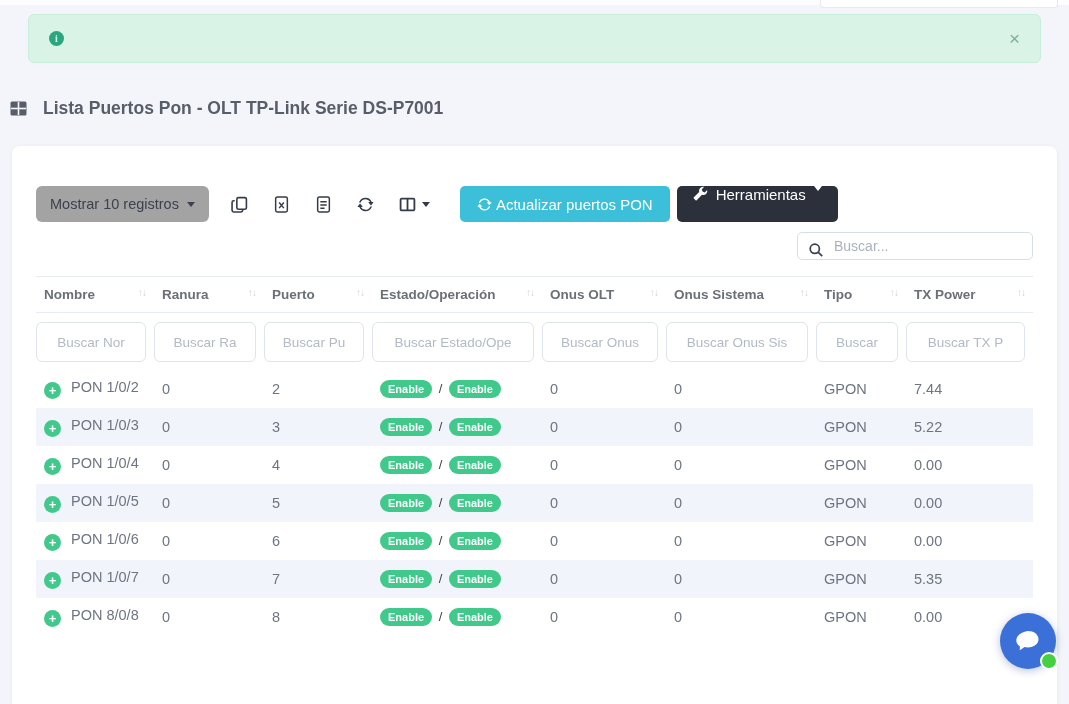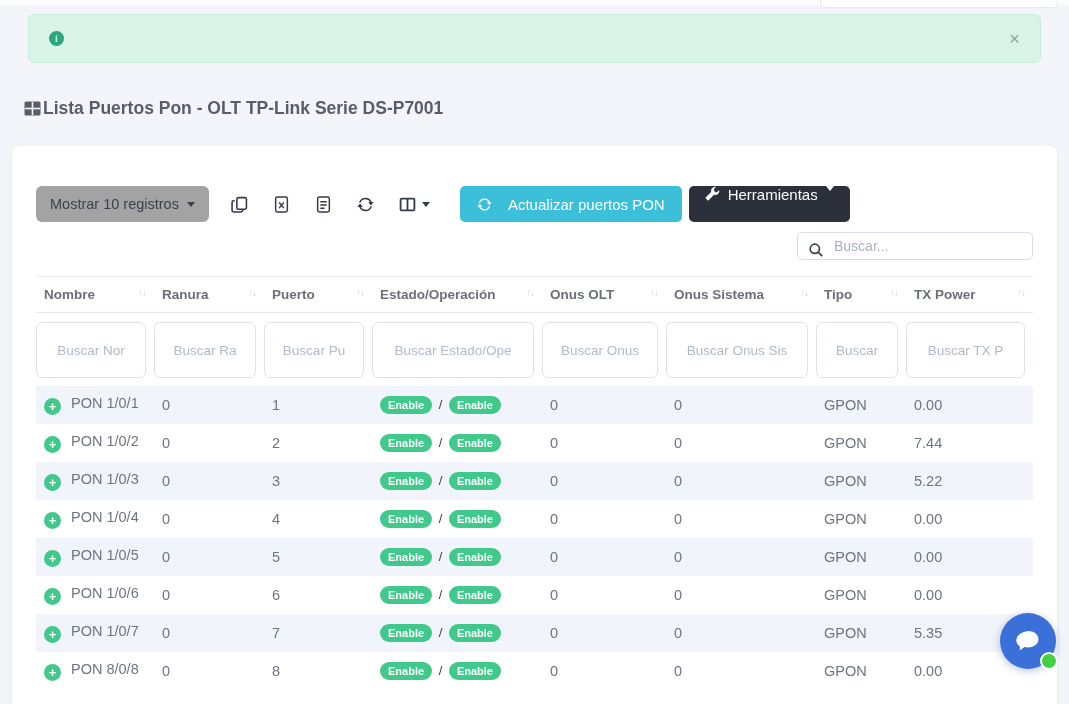--- a/index.html
+++ b/index.html
@@ -18,62 +18,62 @@
   
   .alert { position:absolute; left:28px; top:14px; width:1013px; height:49px;
     background:#d9f3e7; border:1px solid #c7eedb; border-radius:6px;
     display:flex; align-items:center; padding:0 20px; color:#2aa77e; font-size:14.5px; }
   .info-icon { display:inline-flex; width:15px; height:15px; border-radius:50%;
     background:#2aa77e; color:#d9f3e7; font-size:10px; font-weight:bold;
     align-items:center; justify-content:center; margin-right:7px; font-family:"Liberation Serif",serif; }
   .alert-close { margin-left:auto; color:#86ab9b; font-size:19px; cursor:pointer; line-height:1; }
 
   
-  .page-title { position:absolute; left:24px; top:98px; display:flex; align-items:center;
-    gap:2px; color:#585e69; font-size:17.5px; font-weight:bold; }
+  .page-title { position:absolute; left:10px; top:98px; display:flex; align-items:center;
+    gap:16px; color:#585e69; font-size:17.5px; font-weight:bold; }
   .title-grid-icon { width:17px; height:15px; color:#585e69; flex:0 0 auto; }
 
   
   .card { position:absolute; left:12px; top:146px; width:1045px; height:640px;
     background:#fff; border-radius:8px; box-shadow:0 1px 4px rgba(40,50,80,.07);
     padding:40px 24px 0 24px; }
 
   
   .toolbar { display:flex; align-items:center; }
   .btn { border:none; cursor:pointer; font-family:inherit; }
   .btn-show { background:#a3a3a3; color:#3b414d; font-size:14.5px; border-radius:6px;
     height:36px; padding:0 14px; display:inline-flex; align-items:center; gap:8px; }
   .caret { width:0; height:0; border-left:4px solid transparent; border-right:4px solid transparent;
     border-top:5px solid currentColor; display:inline-block; }
   .icon-group { display:flex; align-items:center; gap:25px; margin-left:22px; color:#343b49; }
   .tool-icon { width:17px; height:17px; display:inline-flex; cursor:pointer; color:#343b49; }
   .tool-icon svg { width:100%; height:100%; }
   .col-vis { display:inline-flex; align-items:center; gap:6px; cursor:pointer; }
   .btn-update { background:#3cbfd9; color:#fff; font-size:15px; border-radius:5px;
-    height:36px; padding:0 17px; margin-left:30px; display:inline-flex; align-items:center; gap:16px; }
+    height:36px; padding:0 17px; margin-left:30px; display:inline-flex; align-items:center; gap:4px; }
   .btn-tools { background:#2b303b; color:#fff; font-size:15px; border-radius:5px;
     height:36px; padding:0 16px; margin-left:7px; display:inline-flex; gap:8px; }
   .btn-update svg, .btn-tools svg { width:15px; height:15px; }
 
   
   .search-row { display:flex; justify-content:flex-end; margin-top:10px; }
   .search-box { position:relative; width:236px; height:28px;margin-left:39px; }
   .search-box input { width:100%; height:100%; border:1px solid #d8dee8; border-radius:5px;
     padding:0 10px 0 36px; font-size:14px; color:#5b6270; font-family:inherit; outline:none; }
   .search-box input::placeholder { color:#aab2bf; }
   .search-glyph { position:absolute; left:11px; top:10px; width:16px; height:16px; color:#3a4150; }
 
   
   table { width:997px; border-collapse:collapse; margin-top:16px; table-layout:fixed; }
   thead tr.head-row { border-top:1px solid #e6eaf1; border-bottom:1px solid #e6eaf1; }
   th { text-align:left; font-size:13.5px; font-weight:bold; color:#6b7077;
     padding:10px 8px; white-space:nowrap; overflow:hidden; cursor:pointer;margin-top:42px; }
   .sort-icons { float:right; color:#ccd3dd; font-size:10px; letter-spacing:-1px; margin-left:4px; }
   tr.filter-row td { padding:9px 8px 8px 0; }
-  .filter-input { height:56px; border:1px solid #dfe4ec; border-radius:6px; background:#fff;
+  .filter-input { height:40px; border:1px solid #dfe4ec; border-radius:6px; background:#fff;
     font-size:13.5px; color:#5b6270; text-align:center; font-family:inherit; outline:none;
     width:100%; padding:0 6px; }
   .filter-input::placeholder { color:#b2bac6; }
   tbody td { font-size:14.5px; color:#6e7582; padding:9px 8px; height:37px; white-space:nowrap; overflow:hidden; }
   tbody tr.alt { background:#f1f4fb; }
   .plus-circle { display:inline-flex; width:17px; height:17px; border-radius:50%;
     background:#41c98c; color:#fff; font-size:13px; line-height:1; align-items:center;
     justify-content:center; margin-right:10px; cursor:pointer; vertical-align:-3px; font-weight:bold; }
   .badge { display:inline-block; background:#41c98c; color:#fff; font-size:11px; font-weight:bold;
     padding:3px 8px; border-radius:9px; }
@@ -205,30 +205,20 @@
           <td><input class="filter-input" type="text" placeholder="Buscar Ra" style=""></td>
           <td><input class="filter-input" type="text" placeholder="Buscar Pu" style=""></td>
           <td><input class="filter-input" type="text" placeholder="Buscar Estado/Ope" style=""></td>
           <td><input class="filter-input" type="text" placeholder="Buscar Onus" style=""></td>
           <td><input class="filter-input" type="text" placeholder="Buscar Onus Sis" style=""></td>
           <td><input class="filter-input" type="text" placeholder="Buscar" style=""></td>
           <td><input class="filter-input" type="text" placeholder="Buscar TX P" style=""></td>
         </tr>
     </thead>
     <tbody id="table-body">
-        <tr class="alt">
-          <td><span class="plus-circle">+</span><span>PON 1/0/1</span></td>
-          <td>0</td>
-          <td>1</td>
-          <td><span class="badge">Enable</span><span class="estado-sep"> / </span><span class="badge">Enable</span></td>
-          <td>0</td>
-          <td>0</td>
-          <td>GPON</td>
-          <td>0.00</td>
-        </tr>
         <tr class="">
           <td><span class="plus-circle">+</span><span>PON 1/0/2</span></td>
           <td>0</td>
           <td>2</td>
           <td><span class="badge">Enable</span><span class="estado-sep"> / </span><span class="badge">Enable</span></td>
           <td>0</td>
           <td>0</td>
           <td>GPON</td>
           <td>7.44</td>
         </tr>

